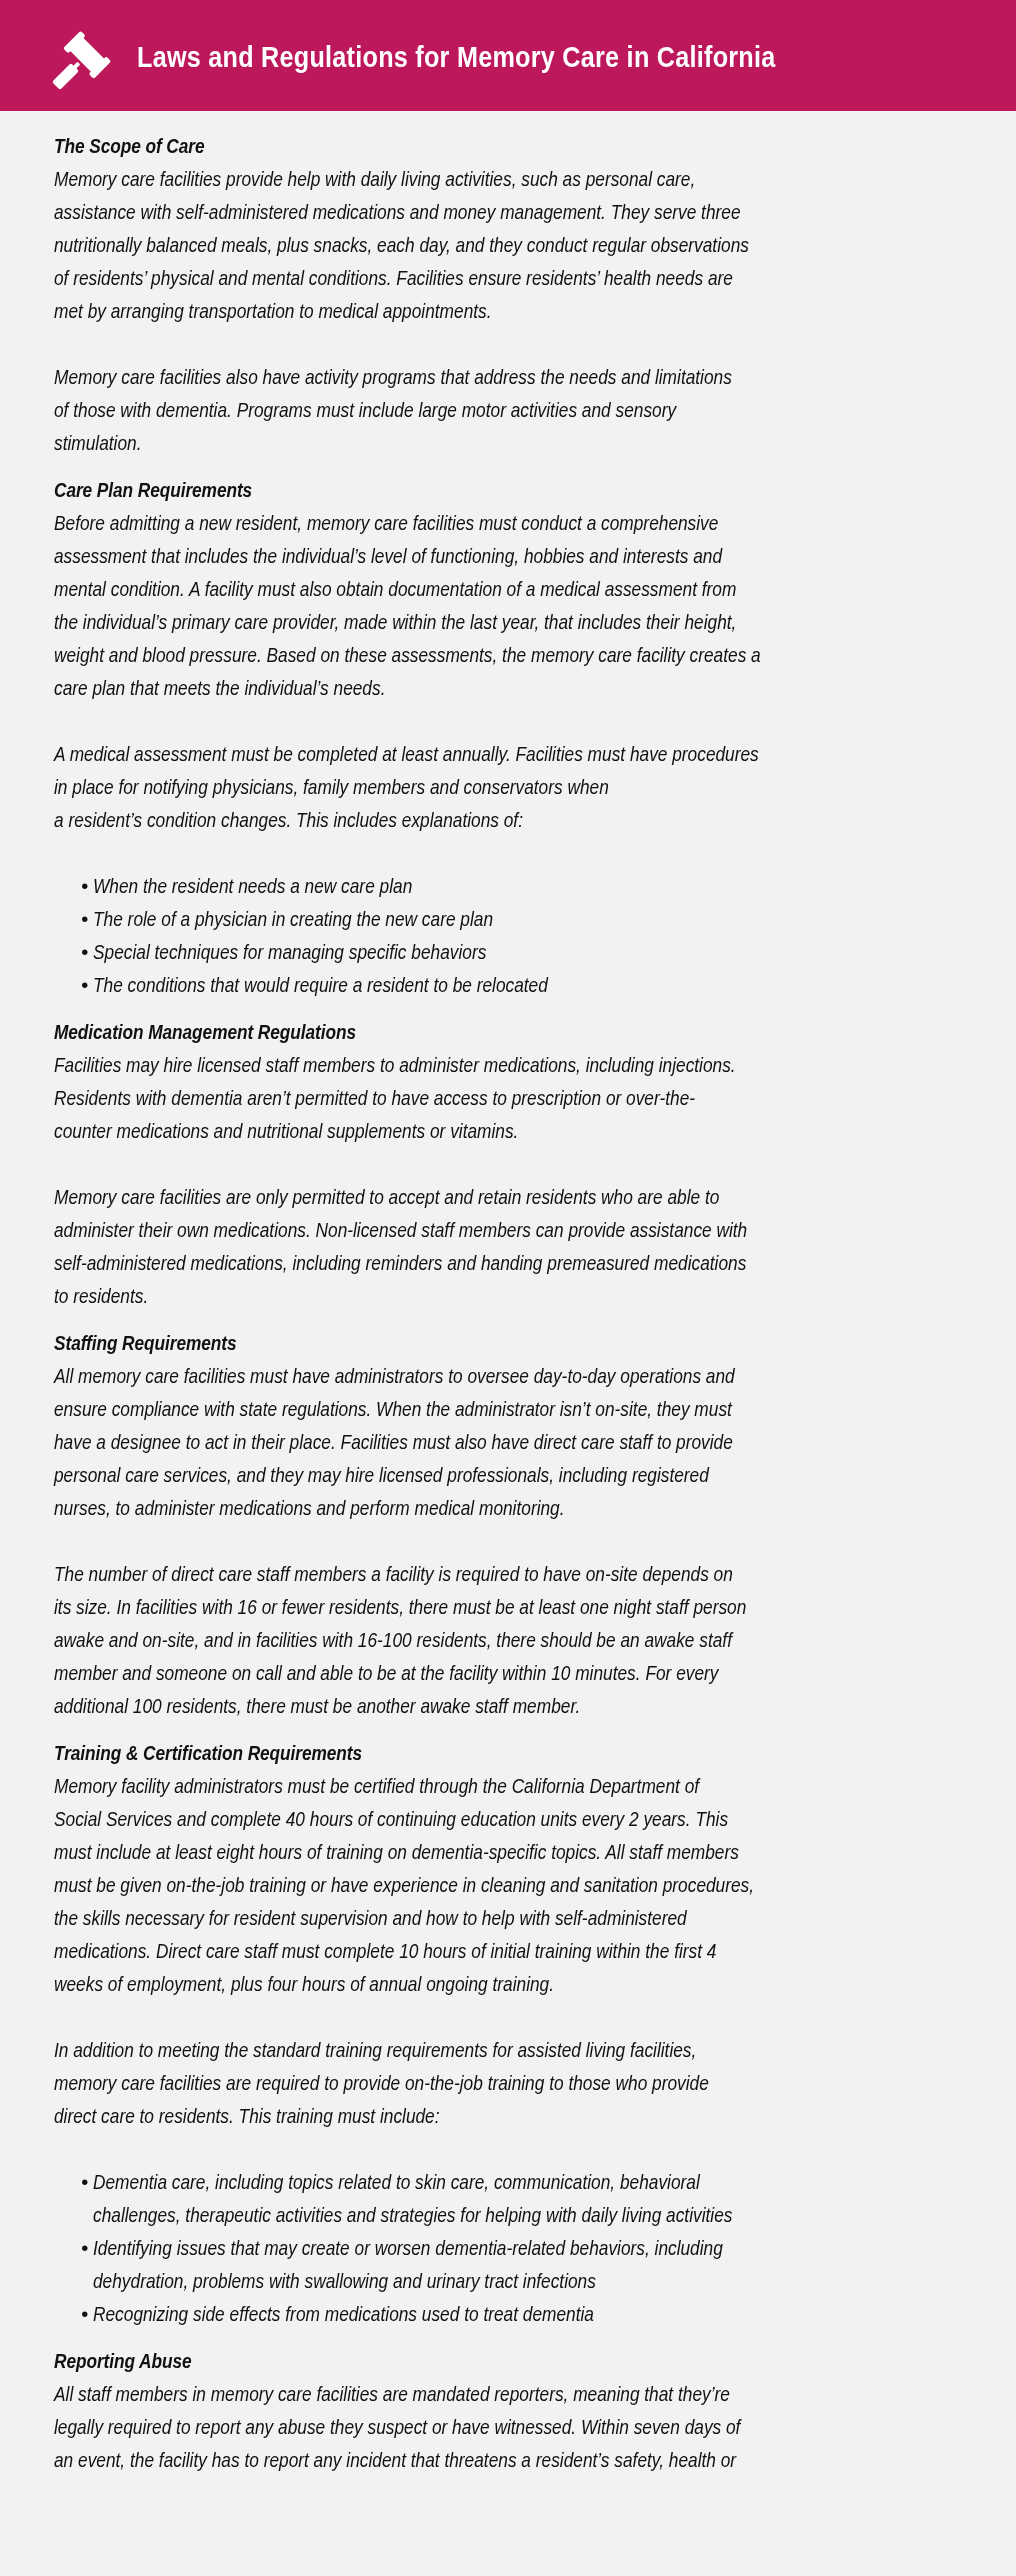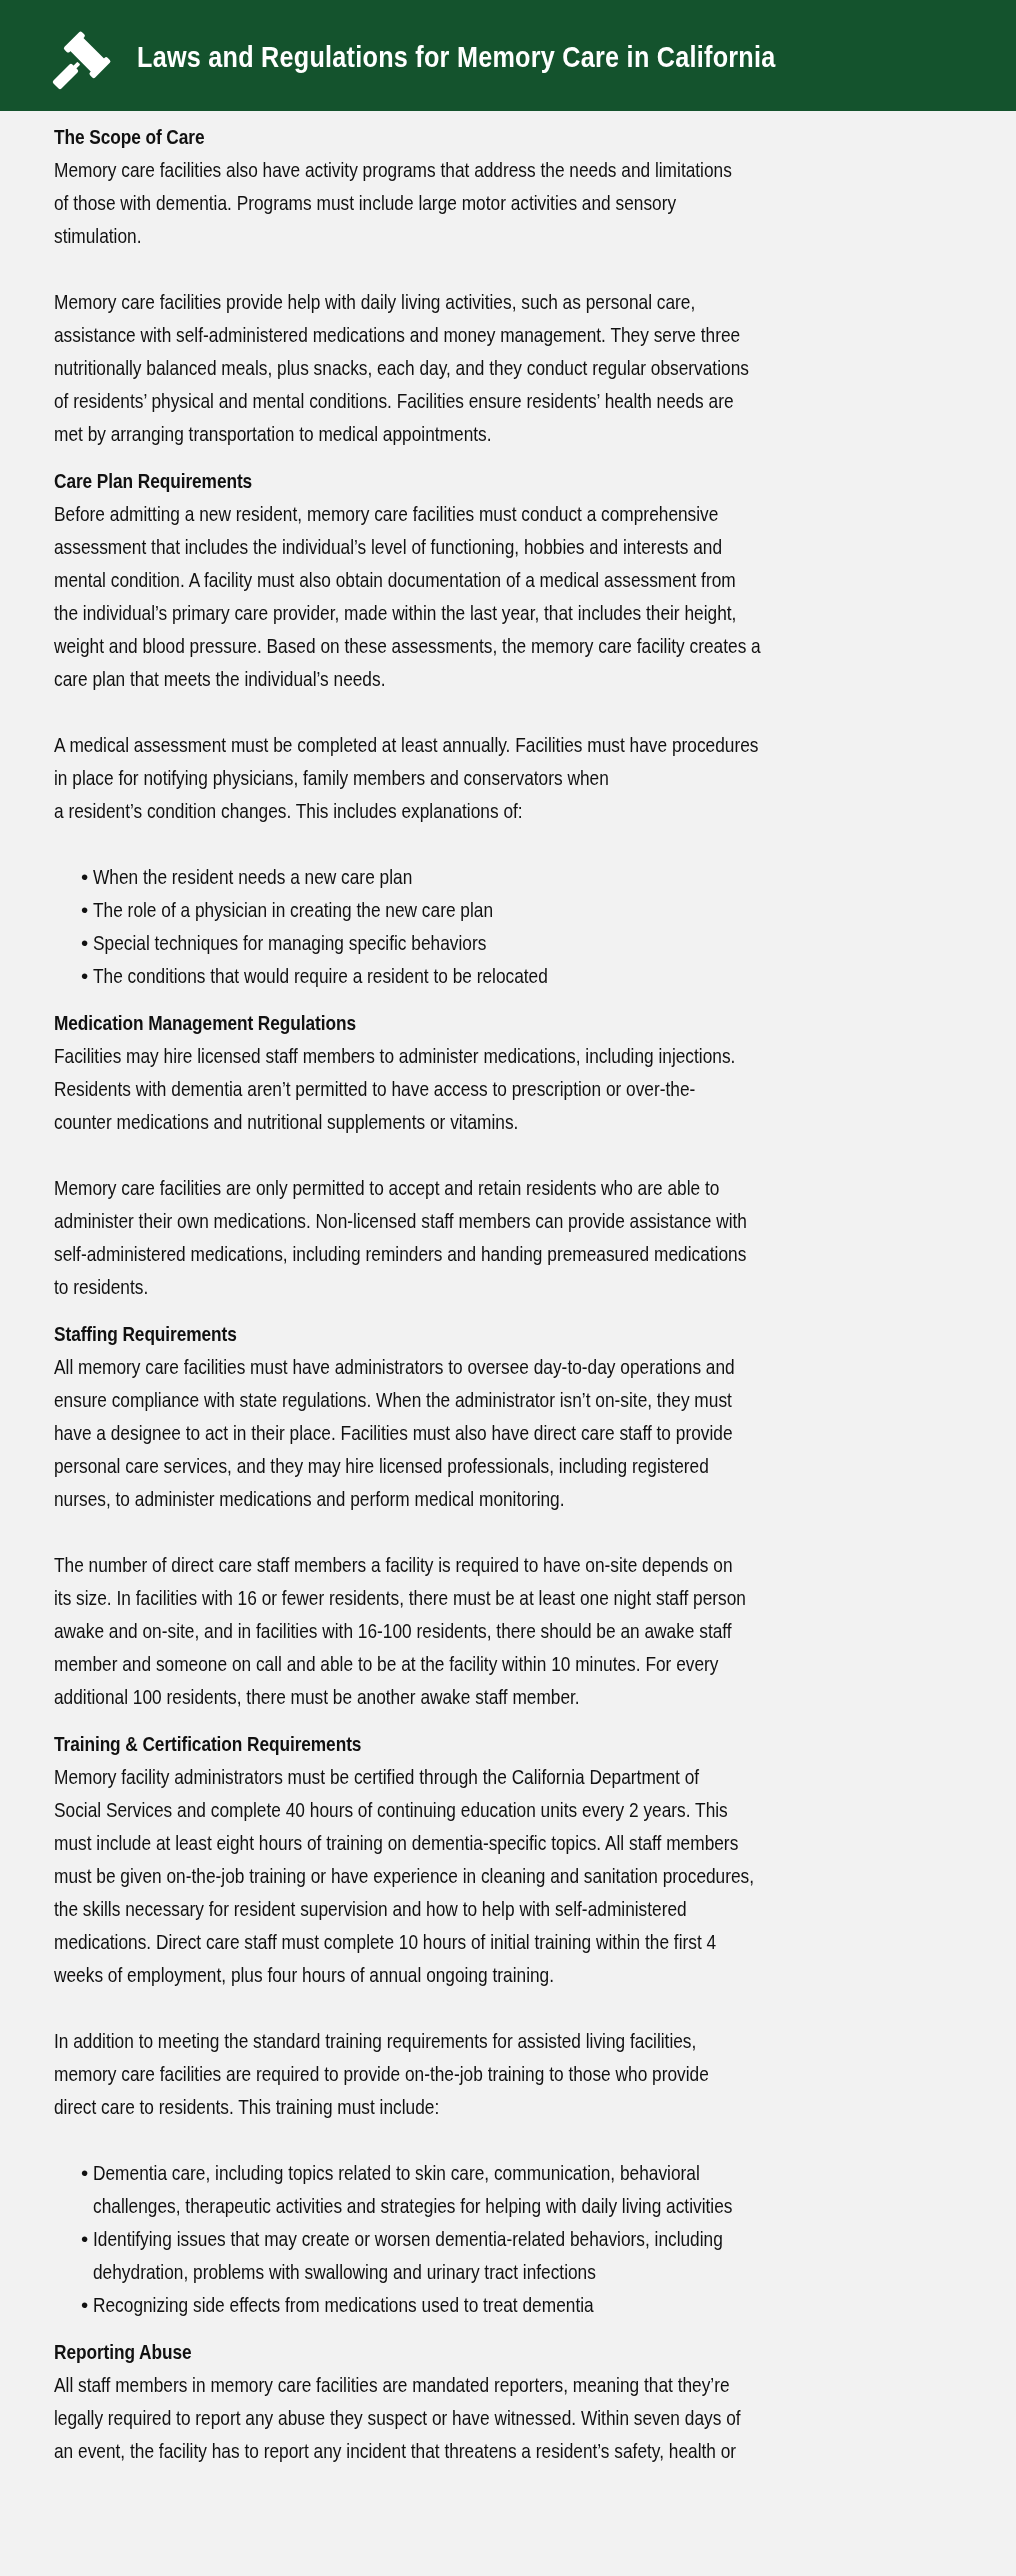--- a/index.html
+++ b/index.html
@@ -40,22 +40,23 @@
     font-weight: bold;
     color: #ffffff;
     white-space: nowrap;
     transform: scaleX(0.84);
     transform-origin: left center;
     letter-spacing: 0.3px;
   }
   .content {
     position: absolute;
     left: 54px;
-    top: 120px;
+    top: 129px;
     width: 948px;
+    font-style: italic;
   }
   .section { margin: 0; }
   .section + .section { margin-top: 14px; }
   .line {
     height: 33px;
     line-height: 33px;
     font-size: 20.6px;
     white-space: nowrap;
     transform: scaleX(0.84);
     transform-origin: left center;
@@ -71,21 +72,21 @@
     left: 27px;
     top: 0;
     height: 33px;
     line-height: 33px;
     font-size: 20.6px;
   }
 </style>
 </head>
 <body style="background: rgb(242, 242, 242); color: rgb(17, 17, 17);">
 
-<header class="header" style="background: #14532d;">
+<header class="header" style="background: #be185d;">
   <svg class="header-icon" viewBox="0 0 124 124" xmlns="http://www.w3.org/2000/svg">
     <g fill="#ffffff">
 
       <g transform="translate(72 50) rotate(45)">
         <rect x="-36" y="-18" width="72" height="36" rx="5"></rect>
         <rect x="-42" y="-24" width="14" height="48" rx="4"></rect>
         <rect x="28" y="-24" width="14" height="48" rx="4"></rect>
       </g>
 
       <g transform="translate(46 76) rotate(45)">
@@ -97,30 +98,30 @@
       </g>
     </g>
   </svg>
   <div class="header-title" style="color: rgb(255, 255, 255);">Laws and Regulations for Memory Care in California</div>
 </header>
 
 <main class="content" id="content">
     <section class="section">
       <h2 class="line heading" style="margin: 0px; font-size: 20.6px;">The Scope of Care</h2>
       <div class="para">
-        <div class="line">Memory care facilities also have activity programs that address the needs and limitations</div>
-        <div class="line">of those with dementia. Programs must include large motor activities and sensory</div>
-        <div class="line">stimulation.</div>
-      </div>
-      <div class="para">
         <div class="line">Memory care facilities provide help with daily living activities, such as personal care,</div>
         <div class="line">assistance with self-administered medications and money management. They serve three</div>
         <div class="line">nutritionally balanced meals, plus snacks, each day, and they conduct regular observations</div>
         <div class="line">of residents’ physical and mental conditions. Facilities ensure residents’ health needs are</div>
         <div class="line">met by arranging transportation to medical appointments.</div>
+      </div>
+      <div class="para">
+        <div class="line">Memory care facilities also have activity programs that address the needs and limitations</div>
+        <div class="line">of those with dementia. Programs must include large motor activities and sensory</div>
+        <div class="line">stimulation.</div>
       </div>
     </section>
     <section class="section">
       <h2 class="line heading" style="margin: 0px; font-size: 20.6px;">Care Plan Requirements</h2>
       <div class="para">
         <div class="line">Before admitting a new resident, memory care facilities must conduct a comprehensive</div>
         <div class="line">assessment that includes the individual’s level of functioning, hobbies and interests and</div>
         <div class="line">mental condition. A facility must also obtain documentation of a medical assessment from</div>
         <div class="line">the individual’s primary care provider, made within the last year, that includes their height,</div>
         <div class="line">weight and blood pressure. Based on these assessments, the memory care facility creates a</div>

